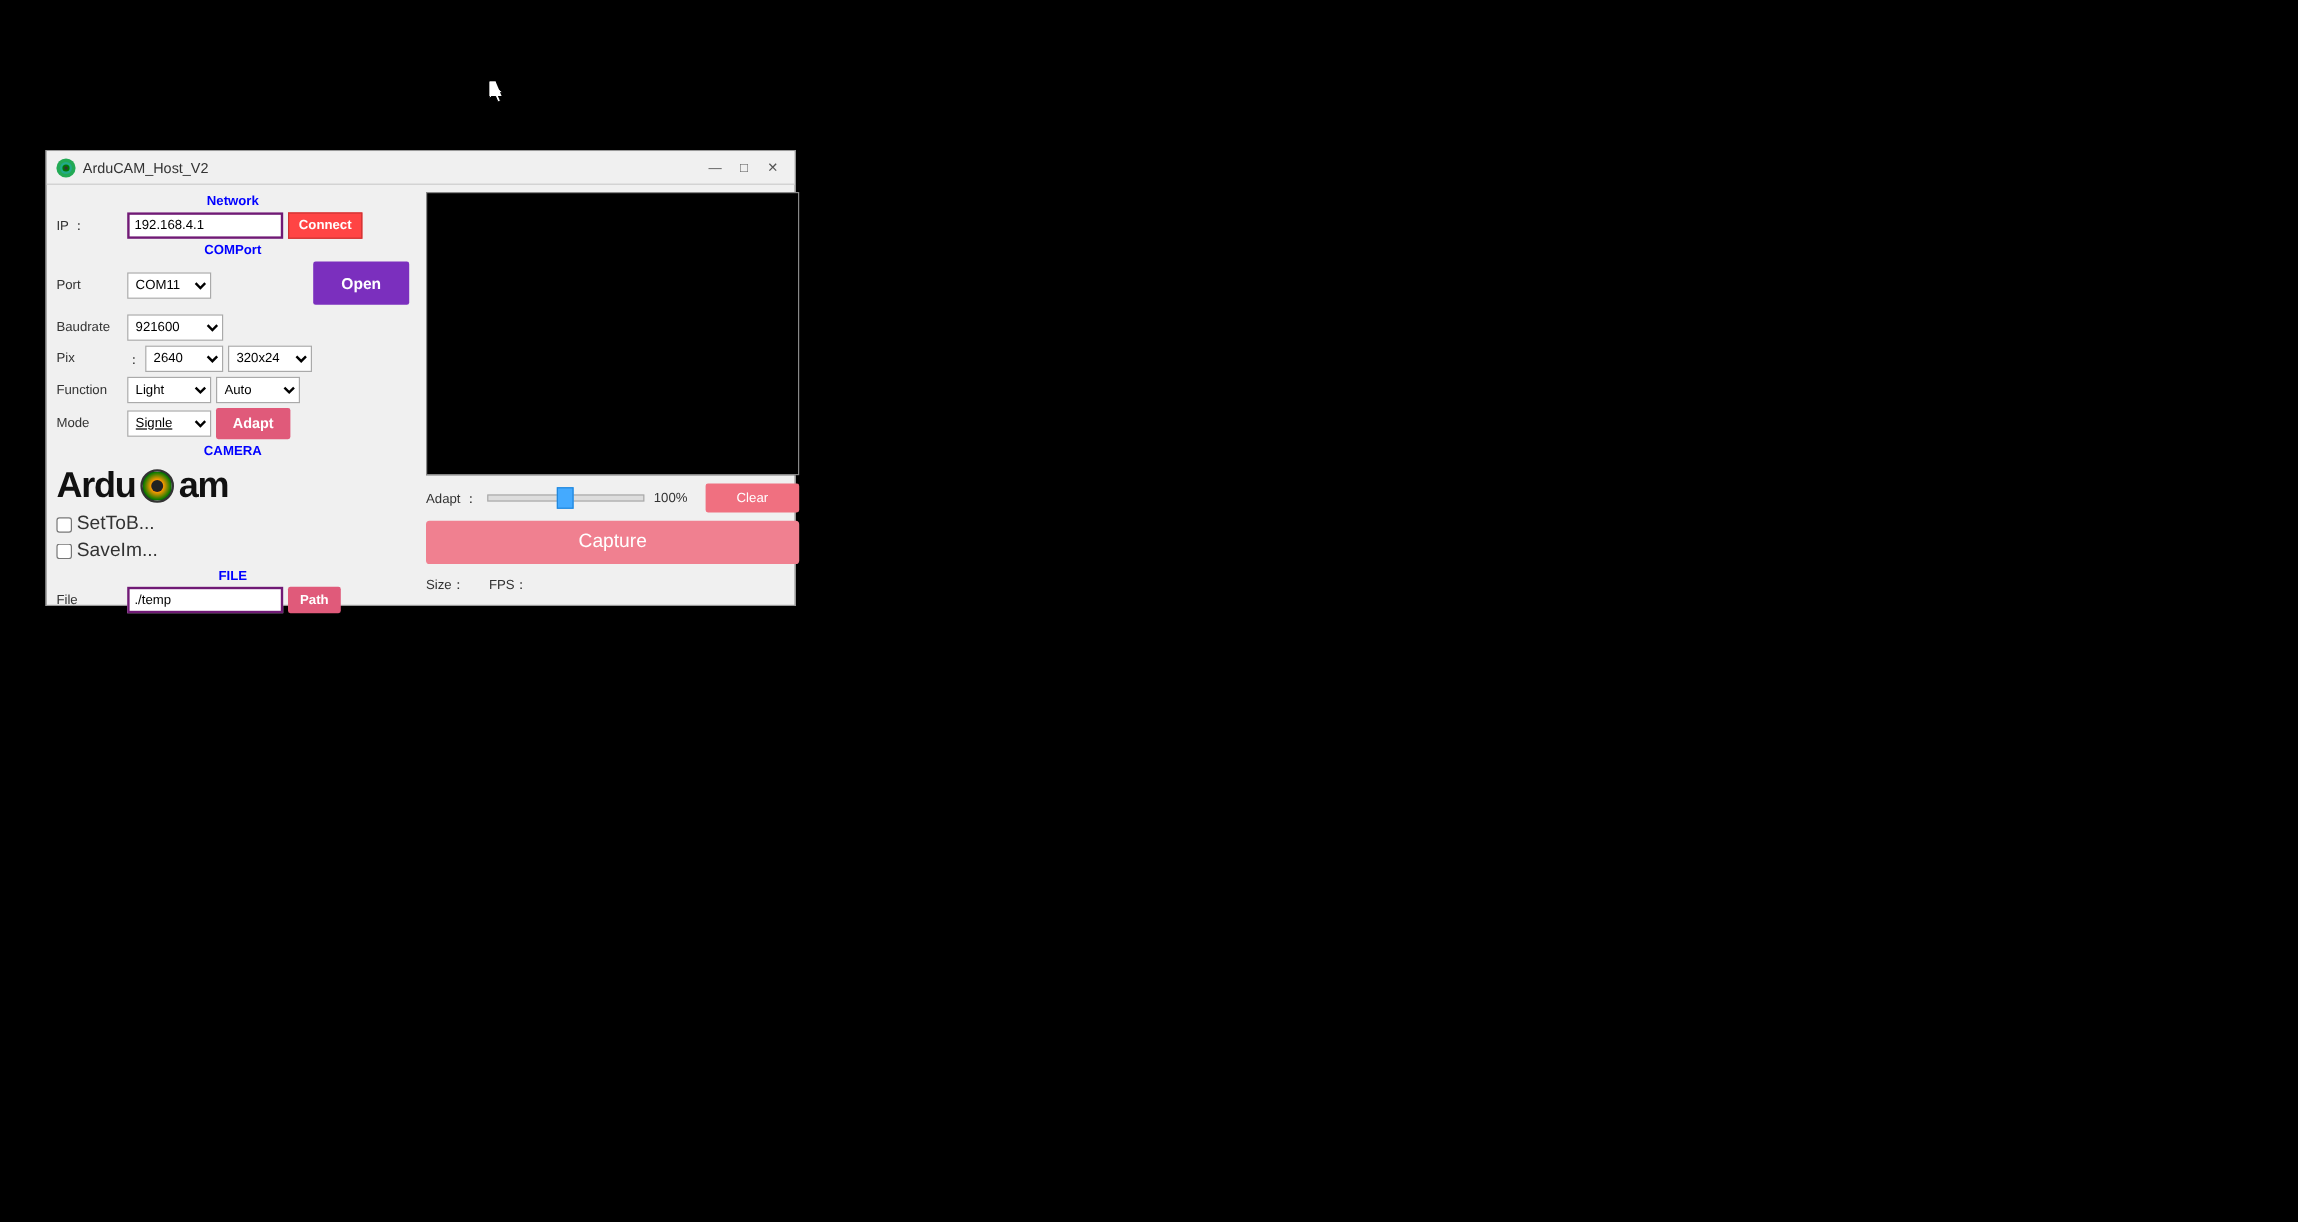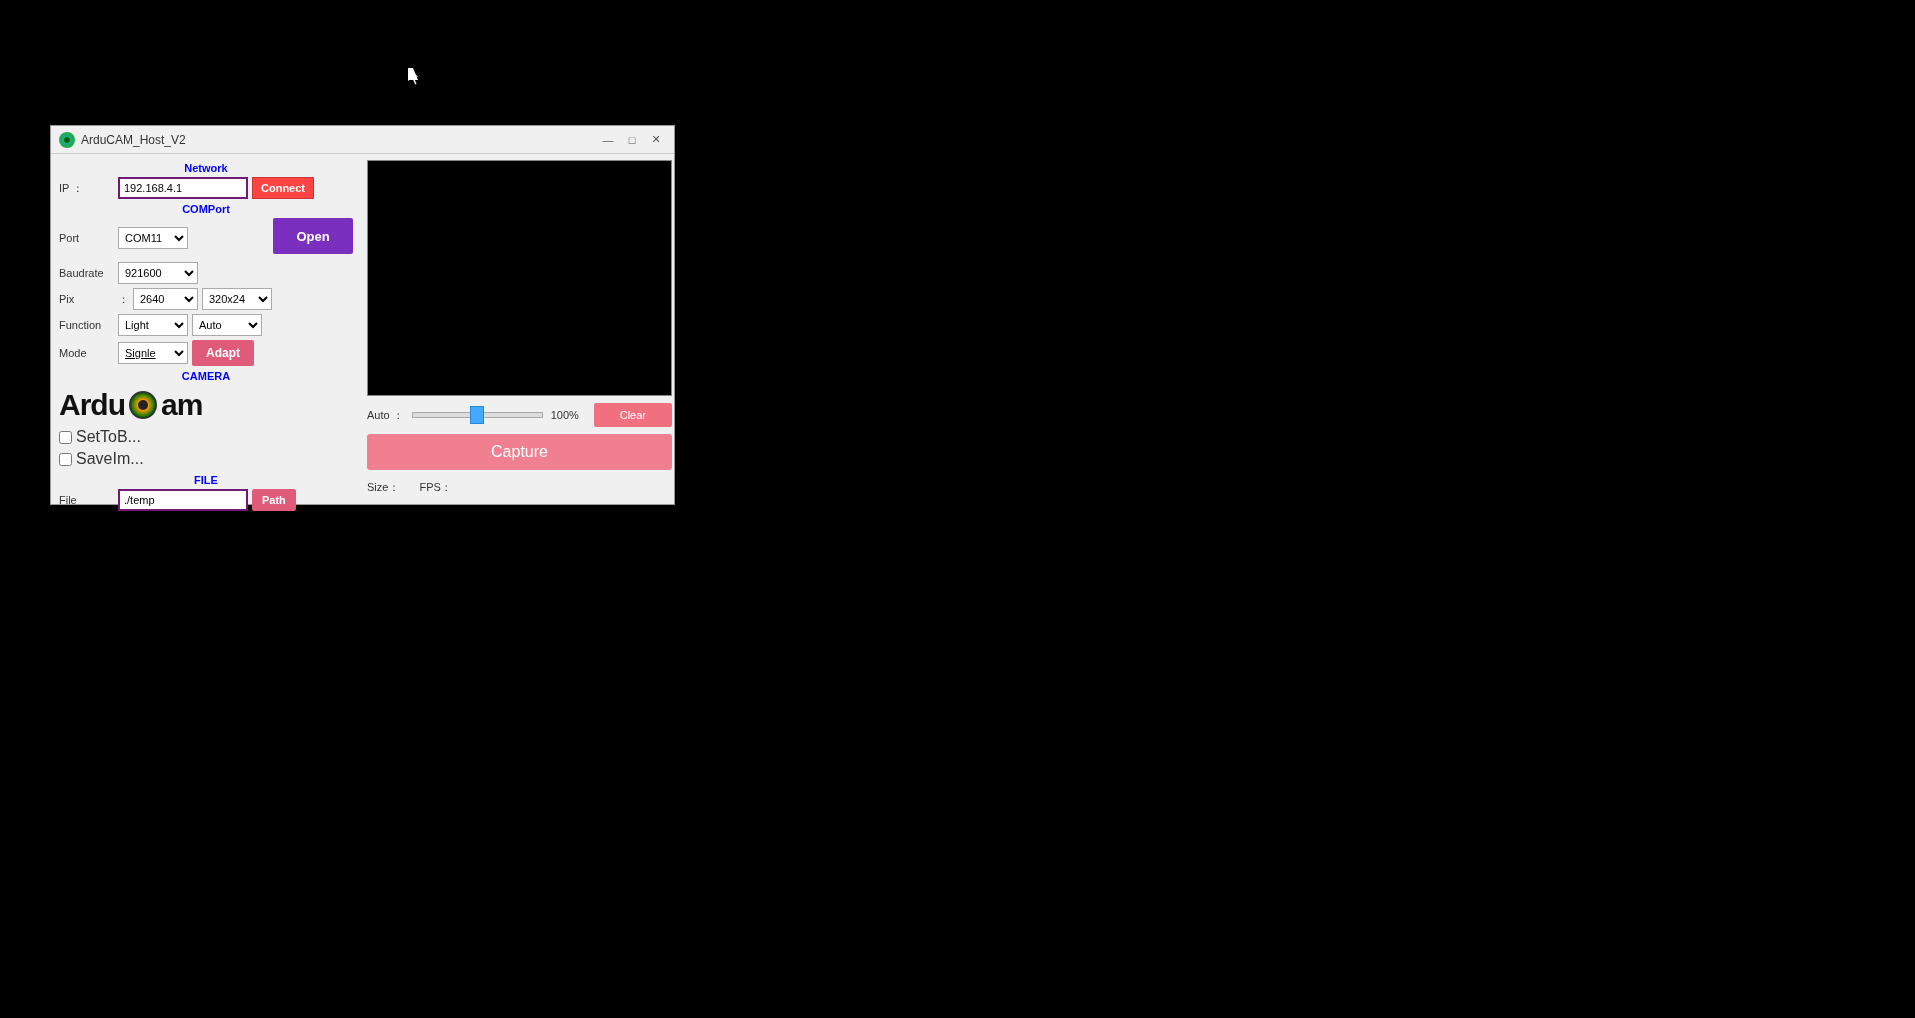--- a/index.html
+++ b/index.html
@@ -25,21 +25,21 @@
       position: absolute;
       width: 0;
       height: 0;
       border-left: 5px solid white;
       border-right: 5px solid transparent;
       border-bottom: 12px solid white;
       transform: rotate(0deg);
     }
     .window {
       position: absolute;
-      left: 50px;
+      left: 38px;
       top: 125px;
       width: 625px;
       height: 380px;
       background: #f0f0f0;
       border: 1px solid #999;
       box-shadow: 2px 2px 8px rgba(0,0,0,0.5);
     }
     .title-bar {
       display: flex;
       align-items: center;
@@ -444,21 +444,21 @@
         </div>
       </div>
 
     </div>
 
     <div class="right-panel">
 
       <div class="camera-view"></div>
 
       <div class="zoom-row">
-        <span class="zoom-label">Auto ：</span>
+        <span class="zoom-label">Adapt ：</span>
         <input type="range" class="zoom-slider" min="0" max="200" value="100" style="">
         <span class="zoom-pct">100%</span>
         <button class="clear-btn">Clear</button>
       </div>
 
       <button class="capture-btn">Capture</button>
 
       <div class="status-row">
         <span class="status-item">Size：</span>
         <span class="status-item">FPS：</span>

